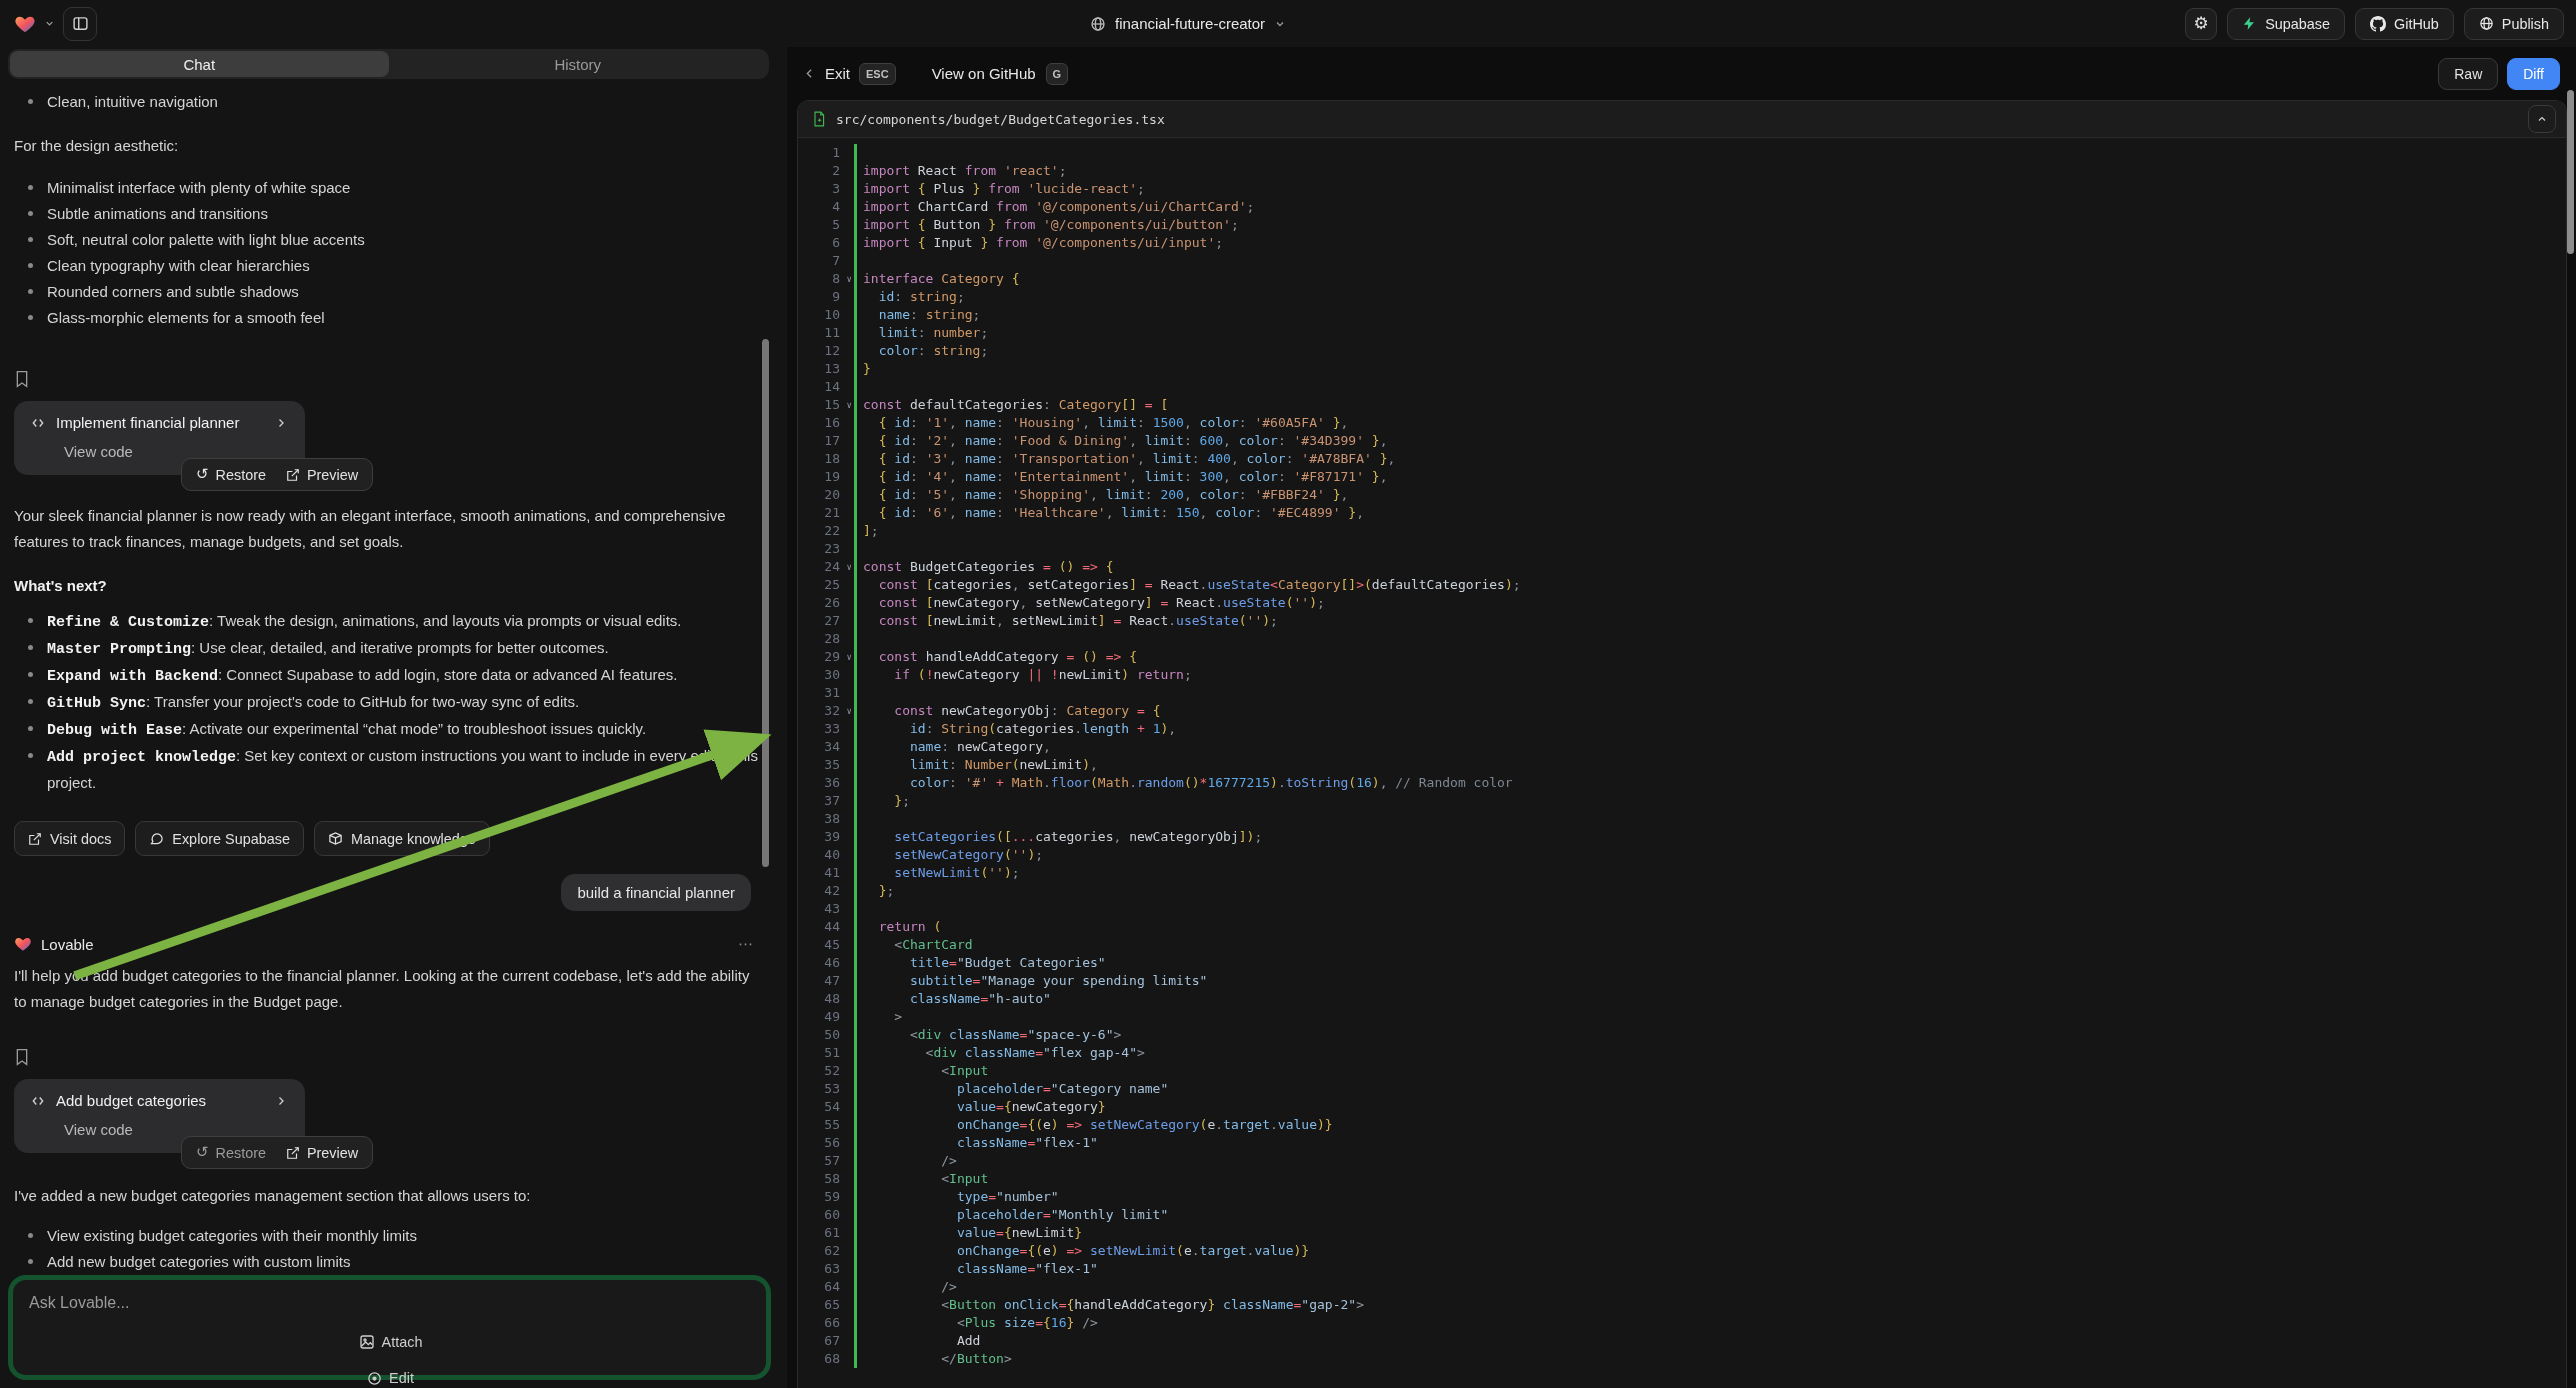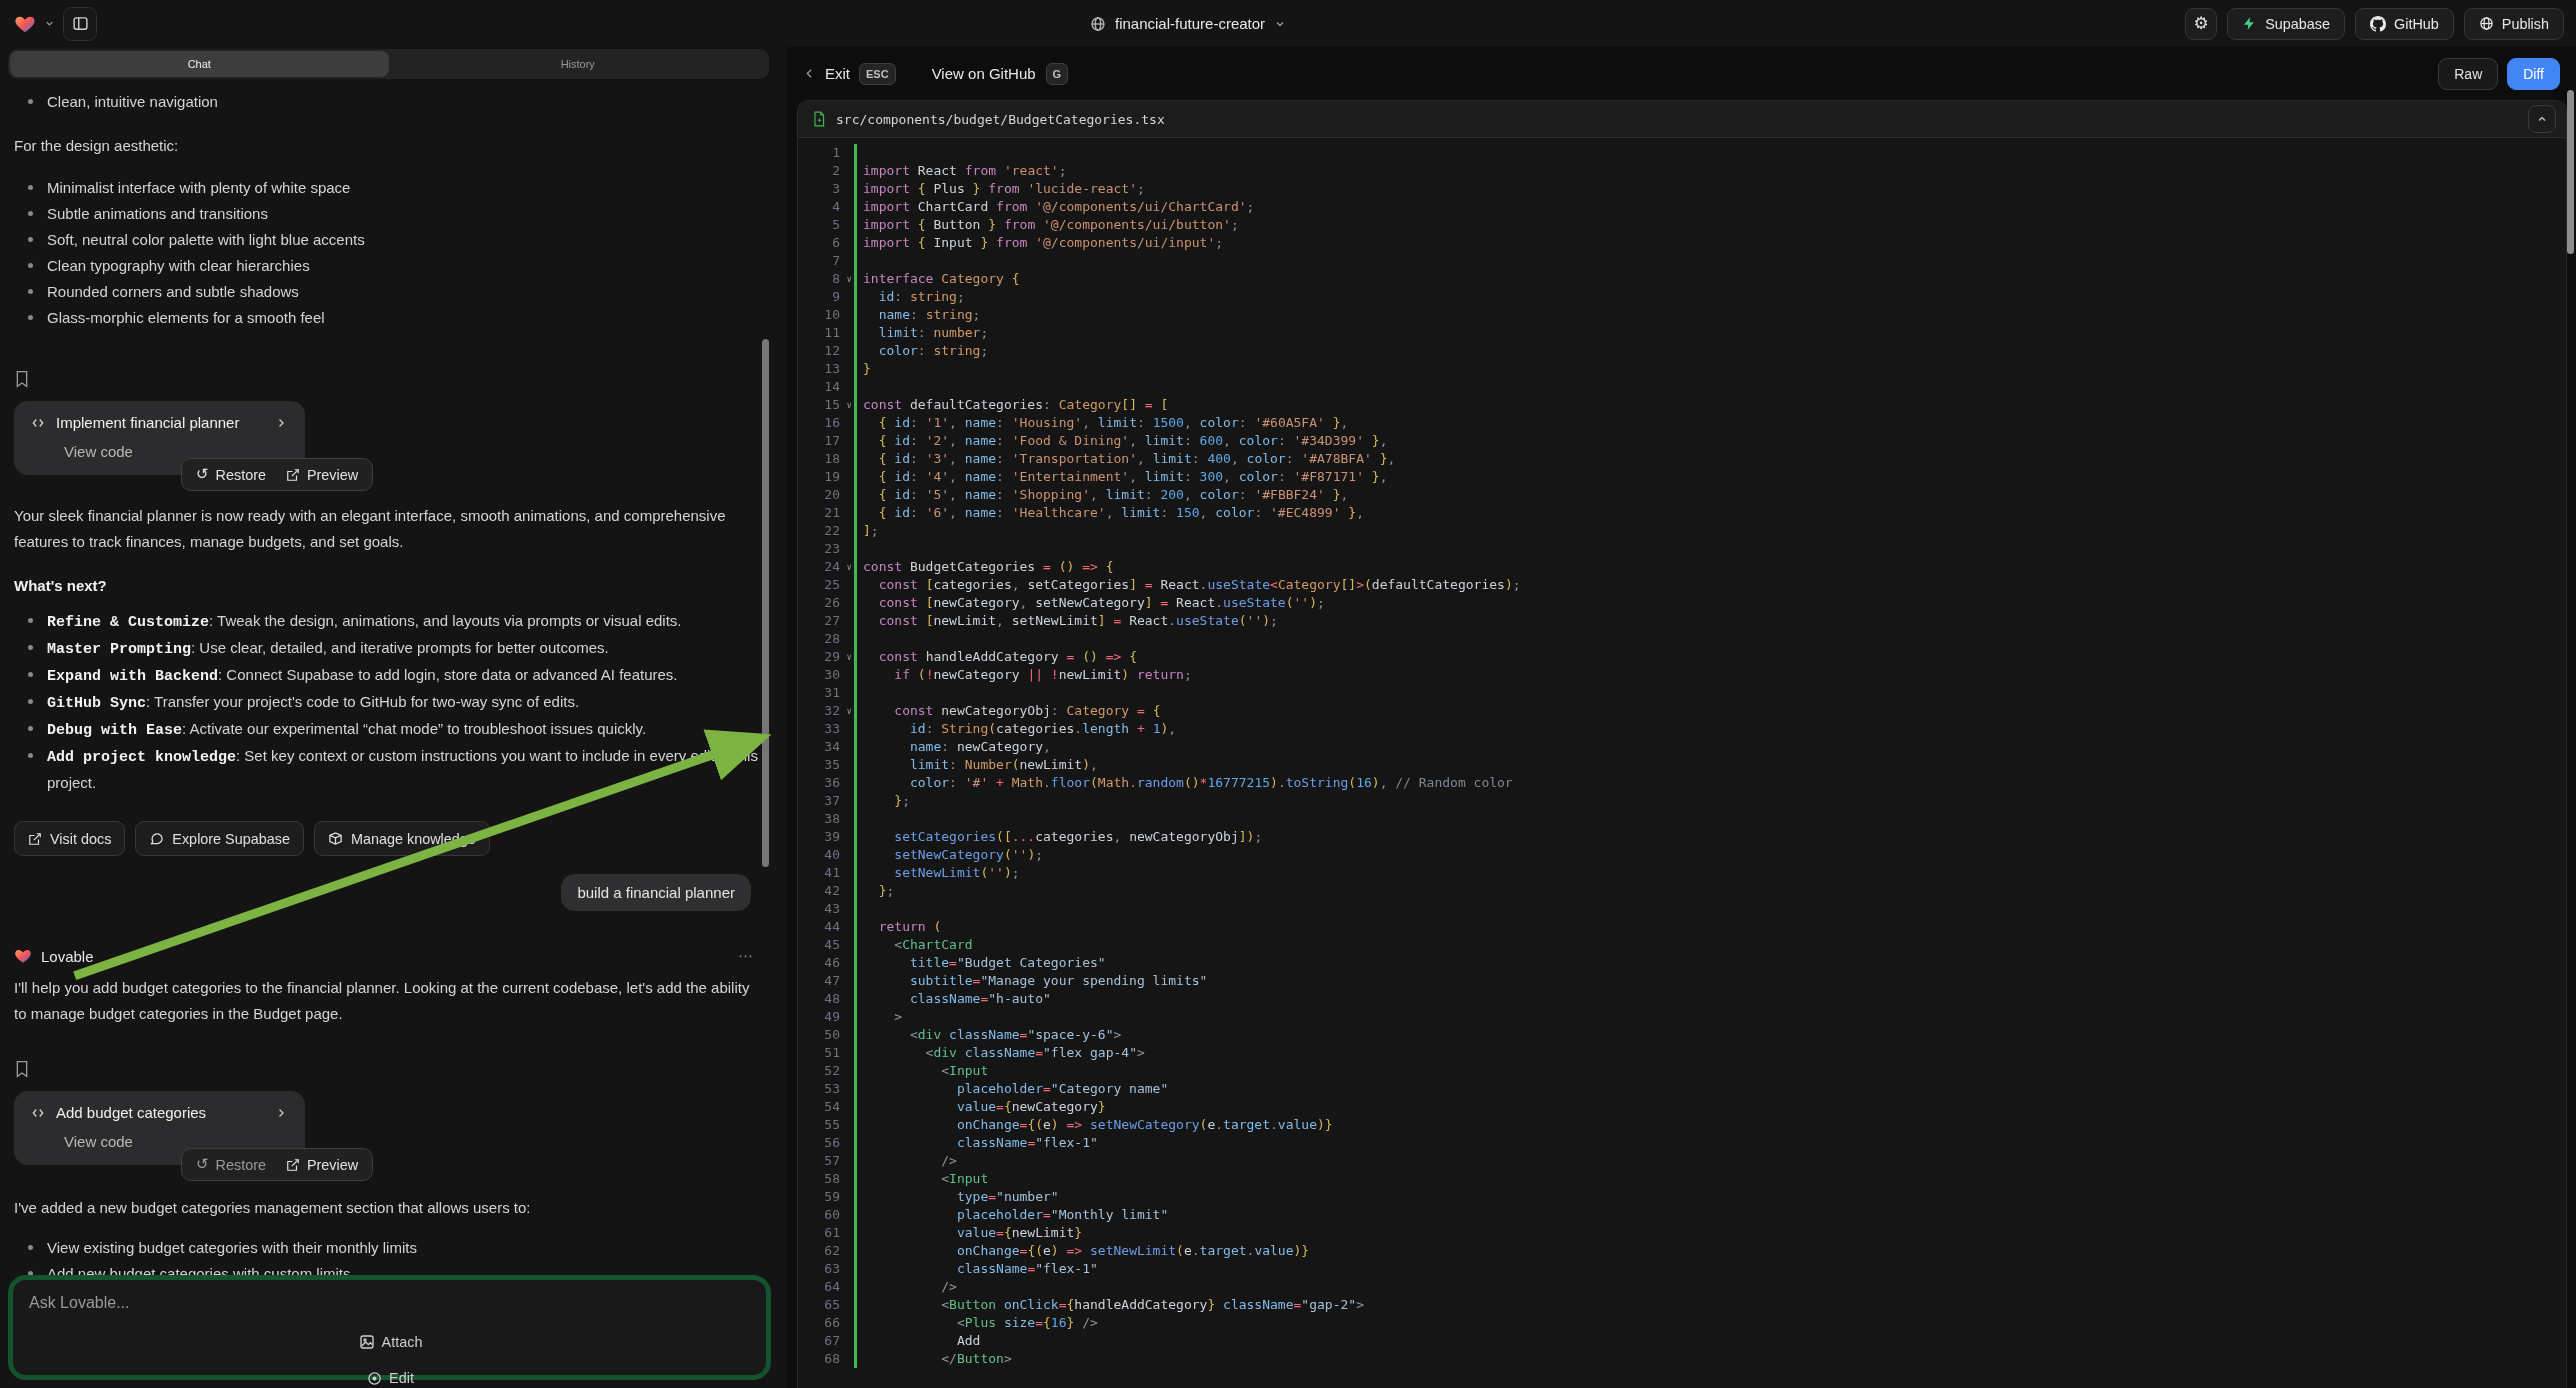--- a/index.html
+++ b/index.html
@@ -19,34 +19,34 @@
     color:#e8e8e8; font-size:15px; }
   .topbar-right { position:absolute; right:12px; top:0; height:47px; display:flex; align-items:center; gap:10px; }
   .hbtn { height:32px; padding:0 14px; display:flex; align-items:center; gap:8px; background:#1d1d1d;
     border:1px solid #363636; border-radius:9px; color:#e8e8e8; font-size:14.4px; cursor:pointer; }
   .hbtn.square { width:32px; padding:0; justify-content:center; }
   .gear-glyph { font-family:"DejaVu Sans", sans-serif; font-size:17px; line-height:1; color:#e0e0e0; }
 
   
   .left { position:absolute; top:47px; left:0; width:787px; bottom:0; background:#141414; }
   .tabs { margin:2px 18px 0 8px; height:30px; background:#232323; border-radius:10px; display:flex; padding:2px; }
-  .tab { flex:1; display:flex; align-items:center; justify-content:center; font-size:11px; color:#9a9a9a;
+  .tab { flex:1; display:flex; align-items:center; justify-content:center; font-size:15px; color:#9a9a9a;
     border-radius:8px; cursor:pointer; }
   .tab.active { background:#3d3d3d; color:#f0f0f0; }
   .chat { position:absolute; top:34px; left:0; right:0; bottom:104px; overflow:hidden; padding:8px 24px 0 14px; }
 
   .b-ul { list-style:none; }
   .b-ul li { display:flex; line-height:26px; font-size:15px; color:#d4d4d4; }
   .b-ul.bold-list li { line-height:25px; }
   .dot { width:5px; height:5px; border-radius:50%; background:#8a8a8a; margin:10px 14px 0 14px; flex:none; }
   .b-ul strong { color:#f2f2f2; font-weight:bold;font-family:Liberation Mono, monospace; }
   .para { font-size:15px; line-height:26px; color:#d4d4d4; }
   .h-bold { font-size:15px; font-weight:bold; color:#f2f2f2; }.mt10{margin-top:10px}.mt14{margin-top:14px}
   .mt16{margin-top:16px}.mt18{margin-top:18px}.mt22{margin-top:22px}
-  .mt24{margin-top:36px}.mt26{margin-top:26px}.mt28{margin-top:28px}.mt30{margin-top:30px}
+  .mt24{margin-top:24px}.mt26{margin-top:26px}.mt28{margin-top:28px}.mt30{margin-top:30px}
 
   .cardwrap { position:relative; display:flex; gap:12px; z-index:5;flex-direction:column; }
   .bookmark { color:#9a9a9a; margin-top:16px; flex:none; }
   .vcard { width:291px; background:#2c2c2e; border-radius:14px; padding:13px 18px 15px 16px; }
   .vcard-row1 { display:flex; align-items:center; gap:10px; font-size:15px; color:#f0f0f0; }
   .code-ic { color:#cfcfcf; display:flex; }
   .vcard-chev { margin-left:auto; color:#cfcfcf; }
   .vcard-row2 { margin:12px 0 0 34px; font-size:15px; color:#b9b9b9; cursor:pointer; }
   .vtoolbar { position:absolute; left:167px; bottom:-16px; height:33px; background:#212121;
     border:1px solid #3e3e3e; border-radius:10px; display:flex; align-items:center; gap:20px;

